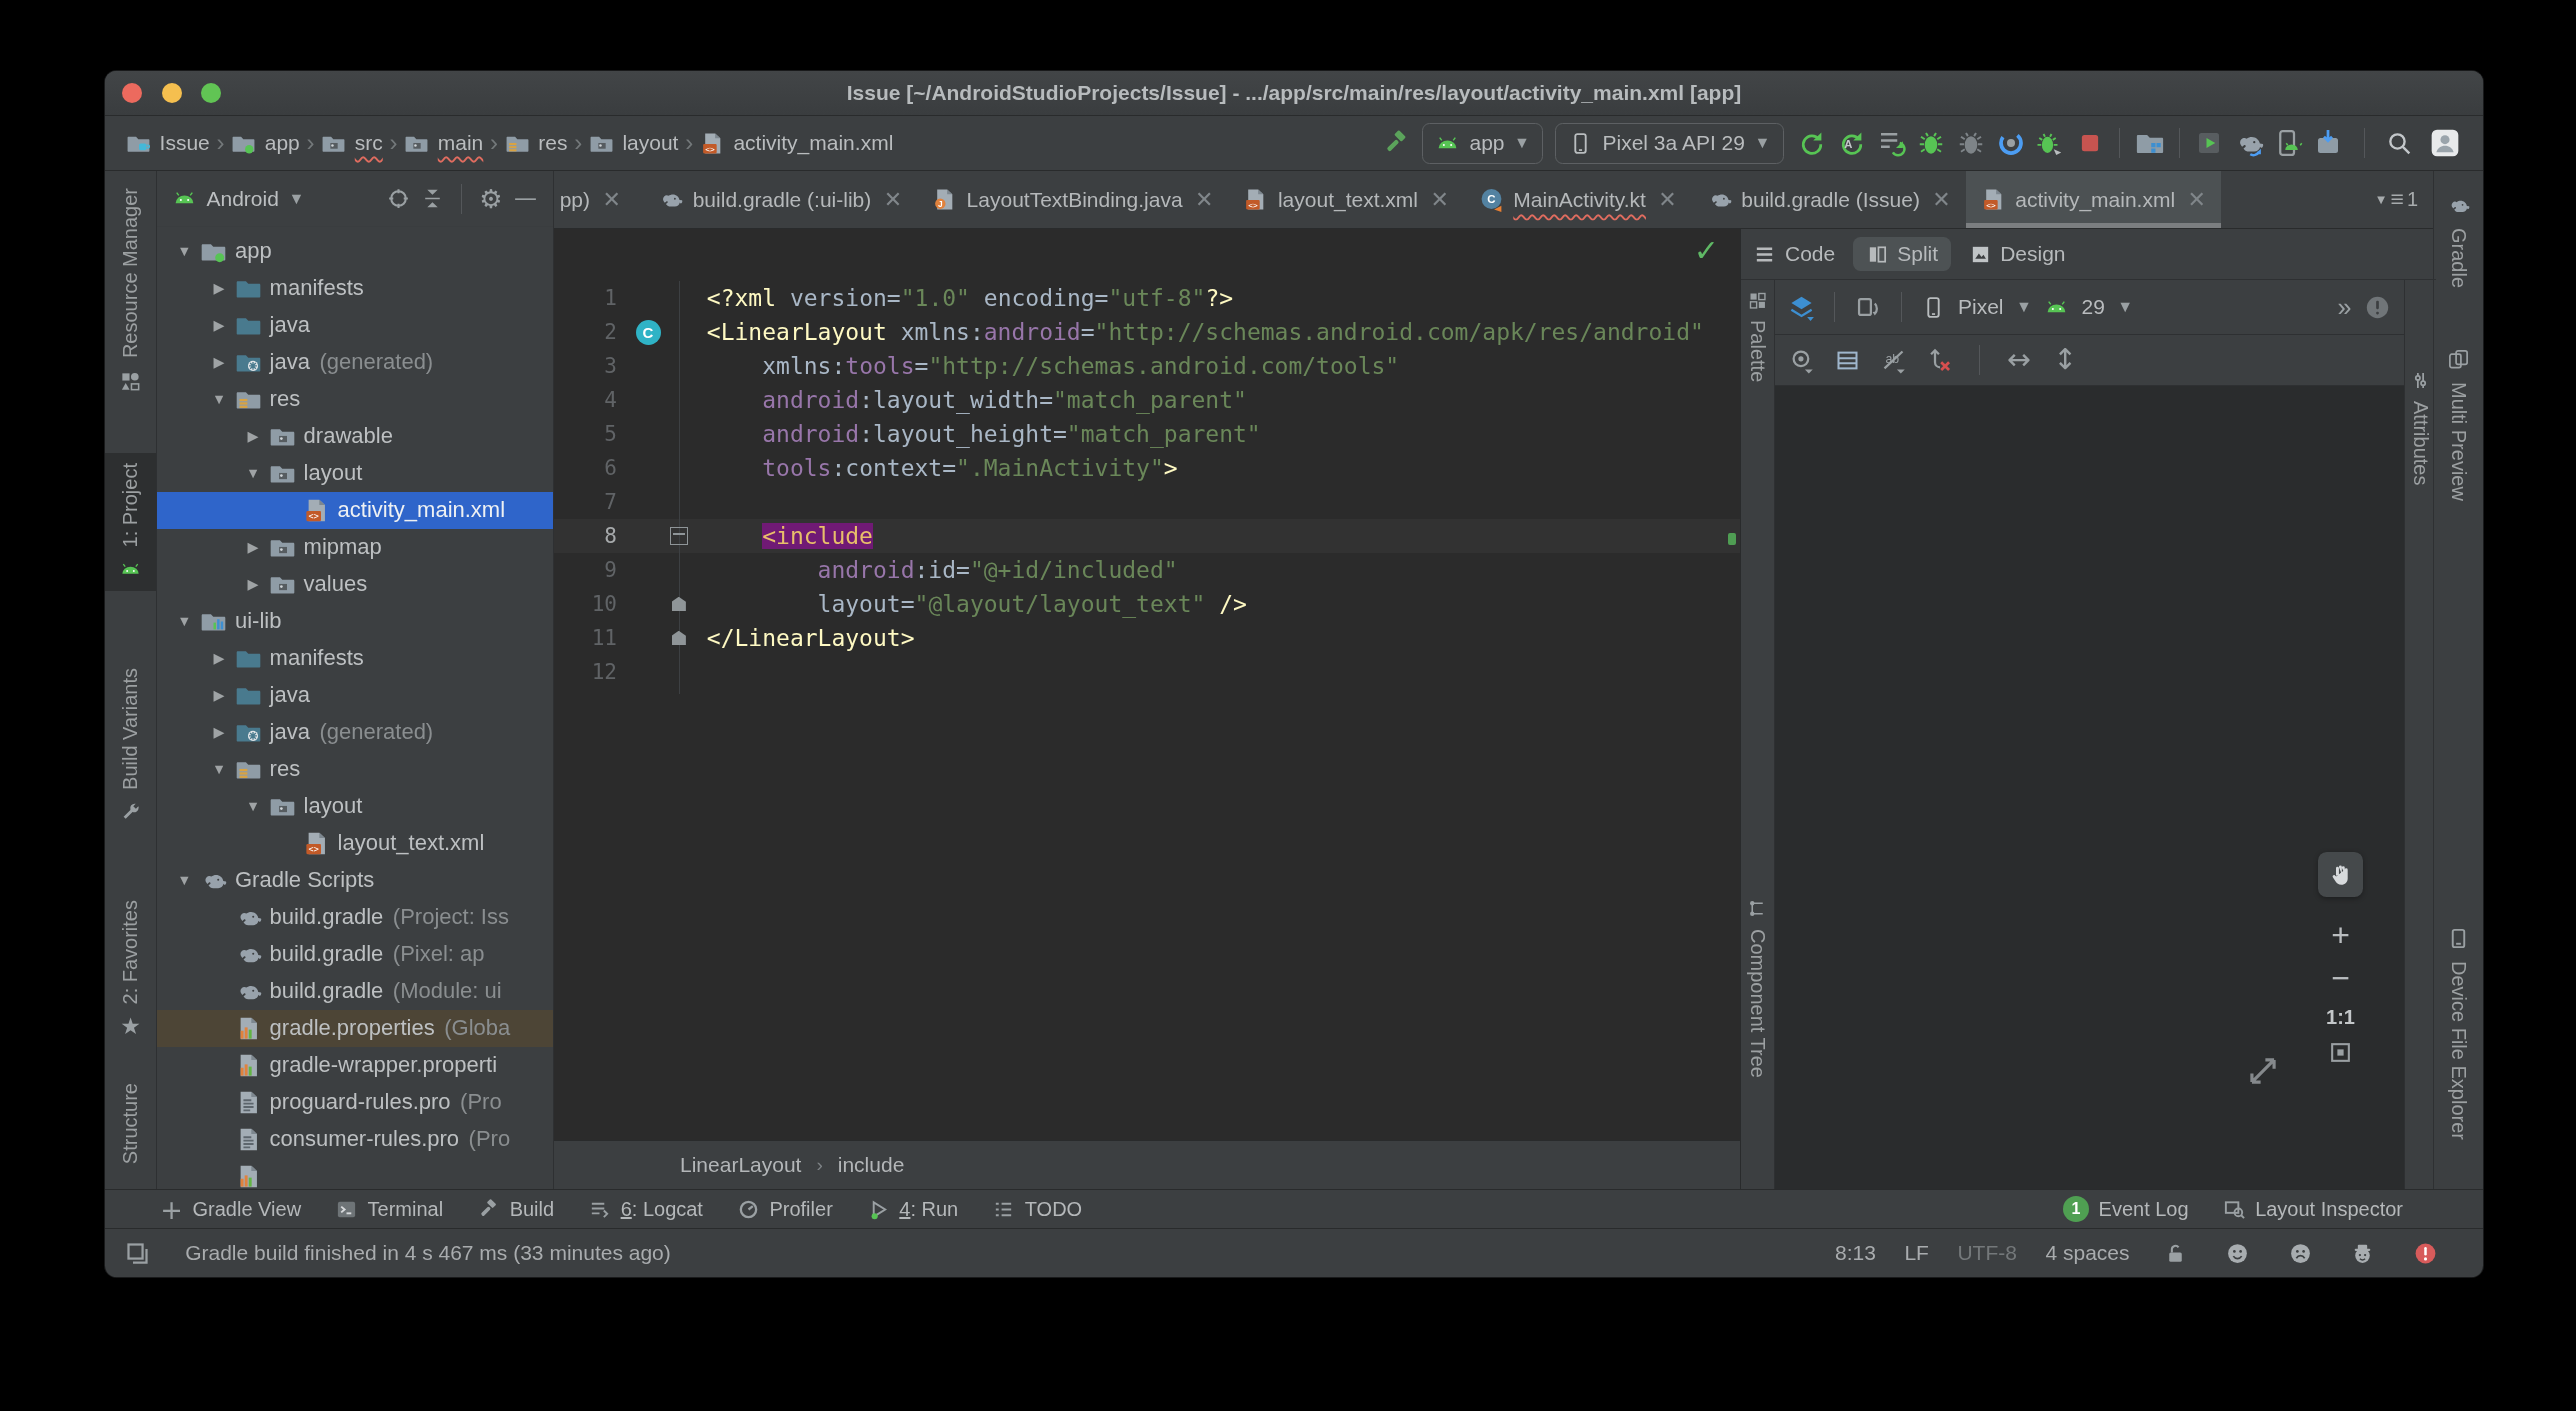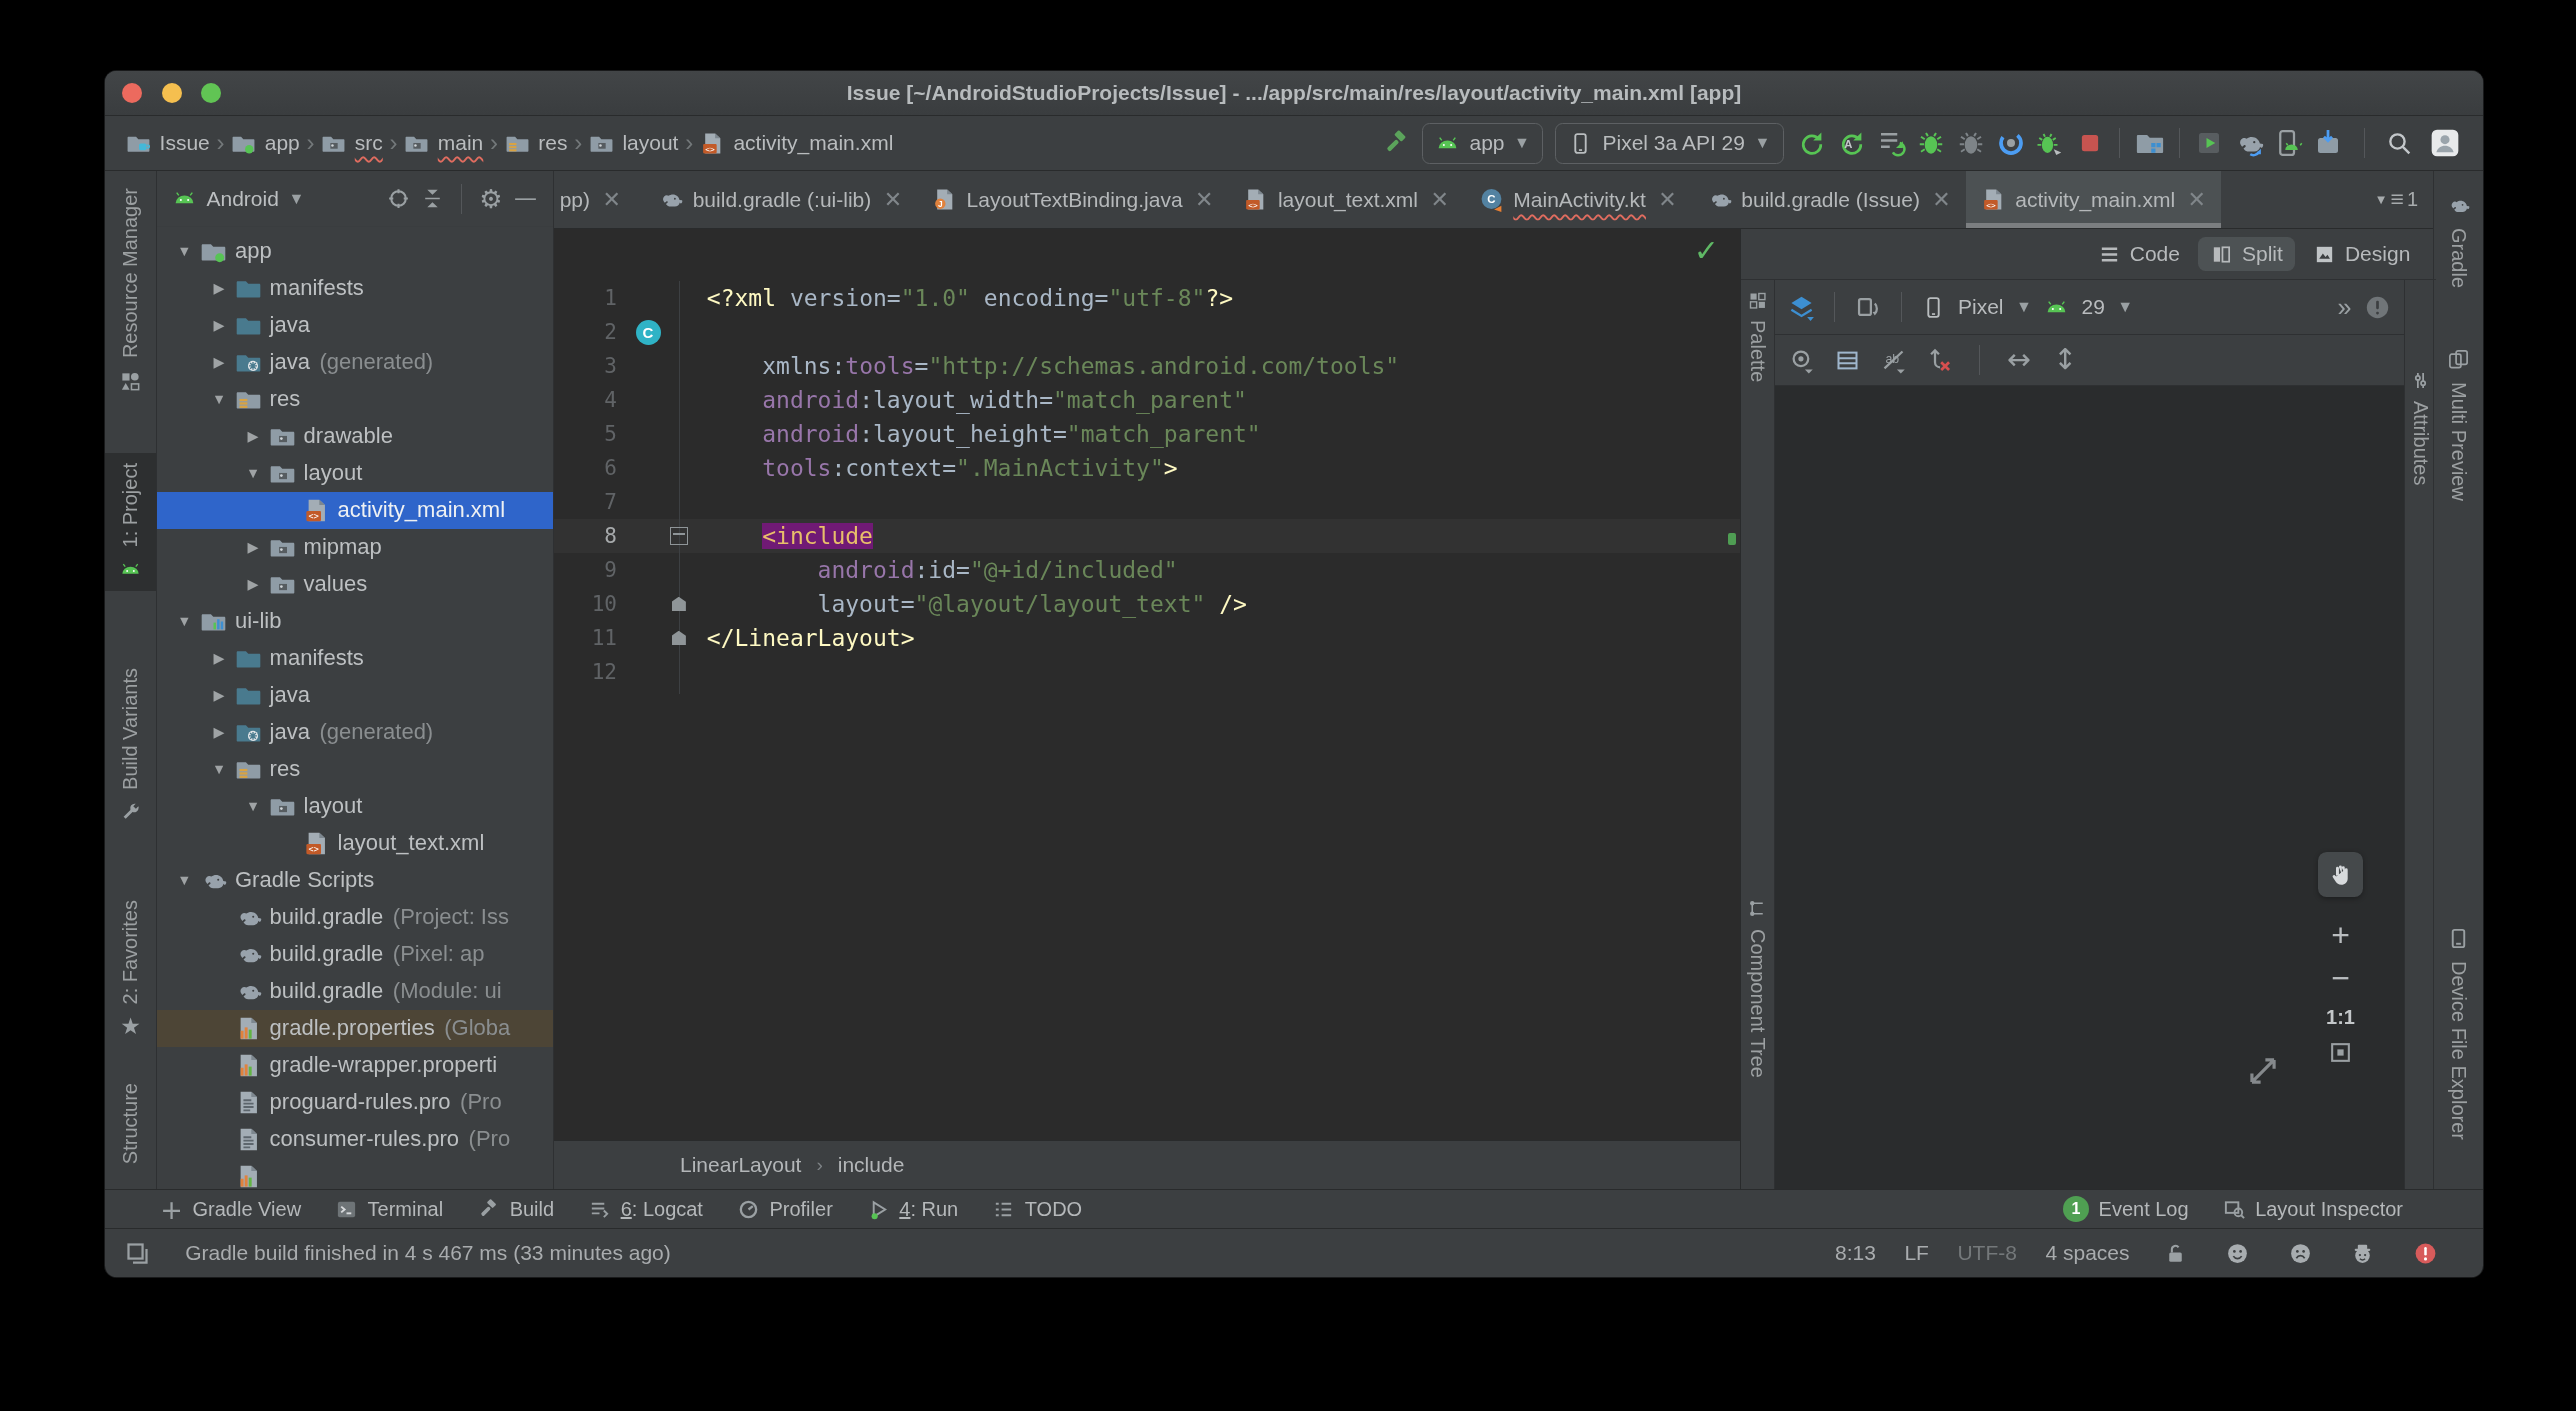--- a/index.html
+++ b/index.html
@@ -75,21 +75,21 @@
   .cbadge{width:25px;height:25px;border-radius:50%;background:#2fb3c6;color:#fff;font-size:15px;font-weight:bold;display:flex;align-items:center;justify-content:center;font-family:"Liberation Sans",sans-serif;}
   .foldbox{width:16px;height:16px;border:1.9px solid #8f9598;position:relative;}
   .foldbox:after{content:"";position:absolute;left:1.9px;right:1.9px;top:5.2px;height:1.9px;background:#8f9598;}
   .foldend{width:14.3px;height:14.3px;background:#8f9598;clip-path:polygon(50% 0,100% 35%,100% 100%,0 100%,0 35%);}
   .codecheck{position:absolute;right:21px;top:3.8px;color:#5fb865;font-size:30px;font-family:"DejaVu Sans",sans-serif;}
   .scrollmark{position:absolute;right:3.8px;top:304px;width:8.6px;height:12.4px;background:#4f9d53;border-radius:1.9px;}
   .crumb-bar{height:48px;flex:none;background:#3c3f41;border-top:1px solid #292b2c;display:flex;align-items:center;padding-left:126px;gap:15px;font-size:21px;color:#b3b6b8;}
   .crumb-bar .chev2{color:#7e8386;font-size:19px;}
   
   .design-col{width:695px;flex:none;display:flex;flex-direction:column;border-left:1px solid #292b2c;background:#3c3f41;min-height:0;}
-  .modes{height:50px;flex:none;display:flex;align-items:center;justify-content:flex-end;gap:5.7px;padding-right:13.3px;border-bottom:1px solid #2e3032;}
+  .modes{height:50px;flex:none;display:flex;align-items:center;justify-content:flex-start;gap:5.7px;padding-right:13.3px;border-bottom:1px solid #2e3032;}
   .mode{display:flex;align-items:center;gap:8.6px;font-size:21px;color:#b7babc;padding:4.8px 12.4px;border-radius:7.6px;}
   .mode.active{background:#4d5254;}
   .dbody{flex:1;display:flex;min-height:0;}
   .dside{width:33px;flex:none;position:relative;border-right:1px solid #2e3032;}
   .dsideR{width:31px;flex:none;position:relative;border-left:1px solid #2e3032;}
   .dtab{position:absolute;left:0;width:100%;display:flex;flex-direction:column;align-items:center;gap:9.5px;}
   .dcenter{flex:1;display:flex;flex-direction:column;min-width:0;}
   .dtb1{height:54px;flex:none;display:flex;align-items:center;padding:0 13.3px;gap:12.4px;border-bottom:1px solid #2e3032;font-size:21px;color:#b9bcbe;text-align:center;}
   .dtb2{height:50px;flex:none;display:flex;align-items:center;padding:0 13.3px;gap:19px;border-bottom:1px solid #2e3032;}
   .dspacer{flex:1;}
@@ -855,20 +855,21 @@
                   <span class="bdg"></span>
                   <span class="fld"></span>
                   <span class="ct"><span class="tok-tag">&lt;?xml </span><span class="tok-plain">version</span><span class="tok-plain">=</span><span class="tok-val">"1.0"</span><span class="tok-plain"> </span><span class="tok-plain">encoding</span><span class="tok-plain">=</span><span class="tok-val">"utf-8"</span><span class="tok-tag">?&gt;</span></span>
                 </div>
                 <div class="cline">
                   <span class="ln">2</span>
                   <span class="bdg">
                     <span class="cbadge">C</span>
                   </span>
                   <span class="fld"></span>
+                  <span class="ct"><span class="tok-tag">&lt;LinearLayout </span><span class="tok-plain">xmlns:</span><span class="tok-ns">android</span><span class="tok-plain">=</span><span class="tok-val">"http://schemas.android.com/apk/res/android"</span></span>
                 </div>
                 <div class="cline">
                   <span class="ln">3</span>
                   <span class="bdg"></span>
                   <span class="fld"></span>
                   <span class="ct"><span class="tok-plain">    xmlns:</span><span class="tok-ns">tools</span><span class="tok-plain">=</span><span class="tok-val">"http://schemas.android.com/tools"</span></span>
                 </div>
                 <div class="cline">
                   <span class="ln">4</span>
                   <span class="bdg"></span>

